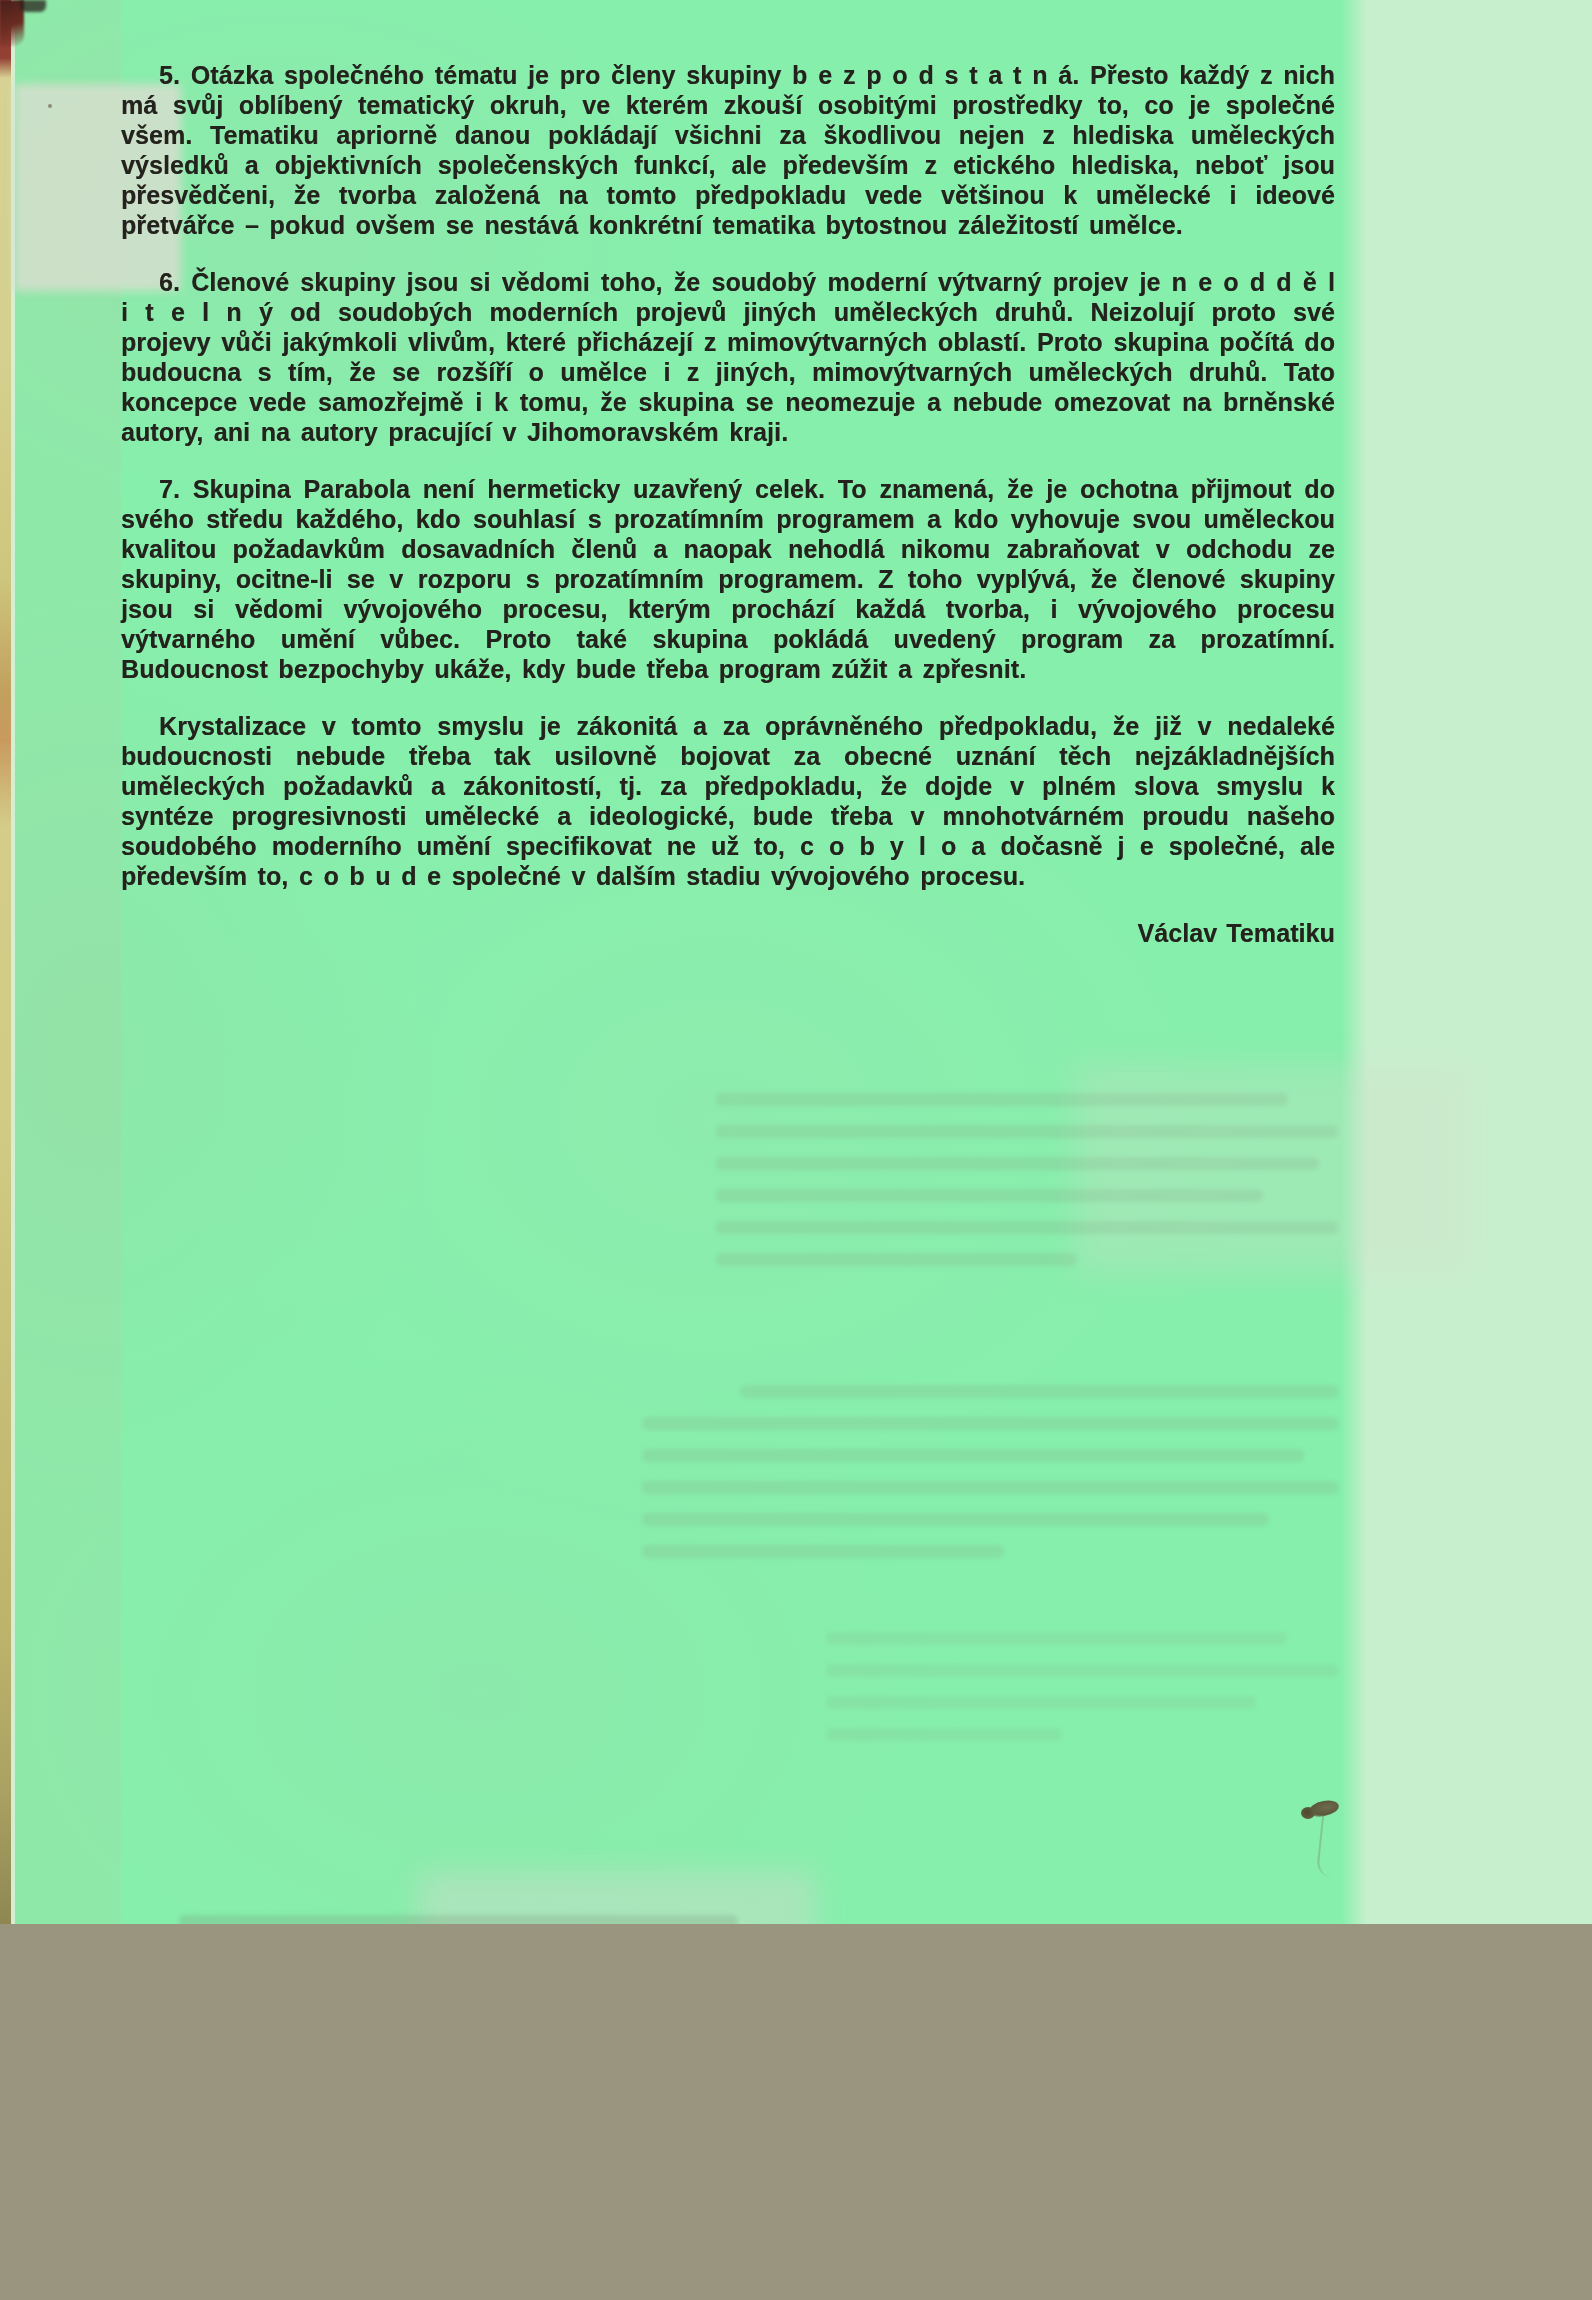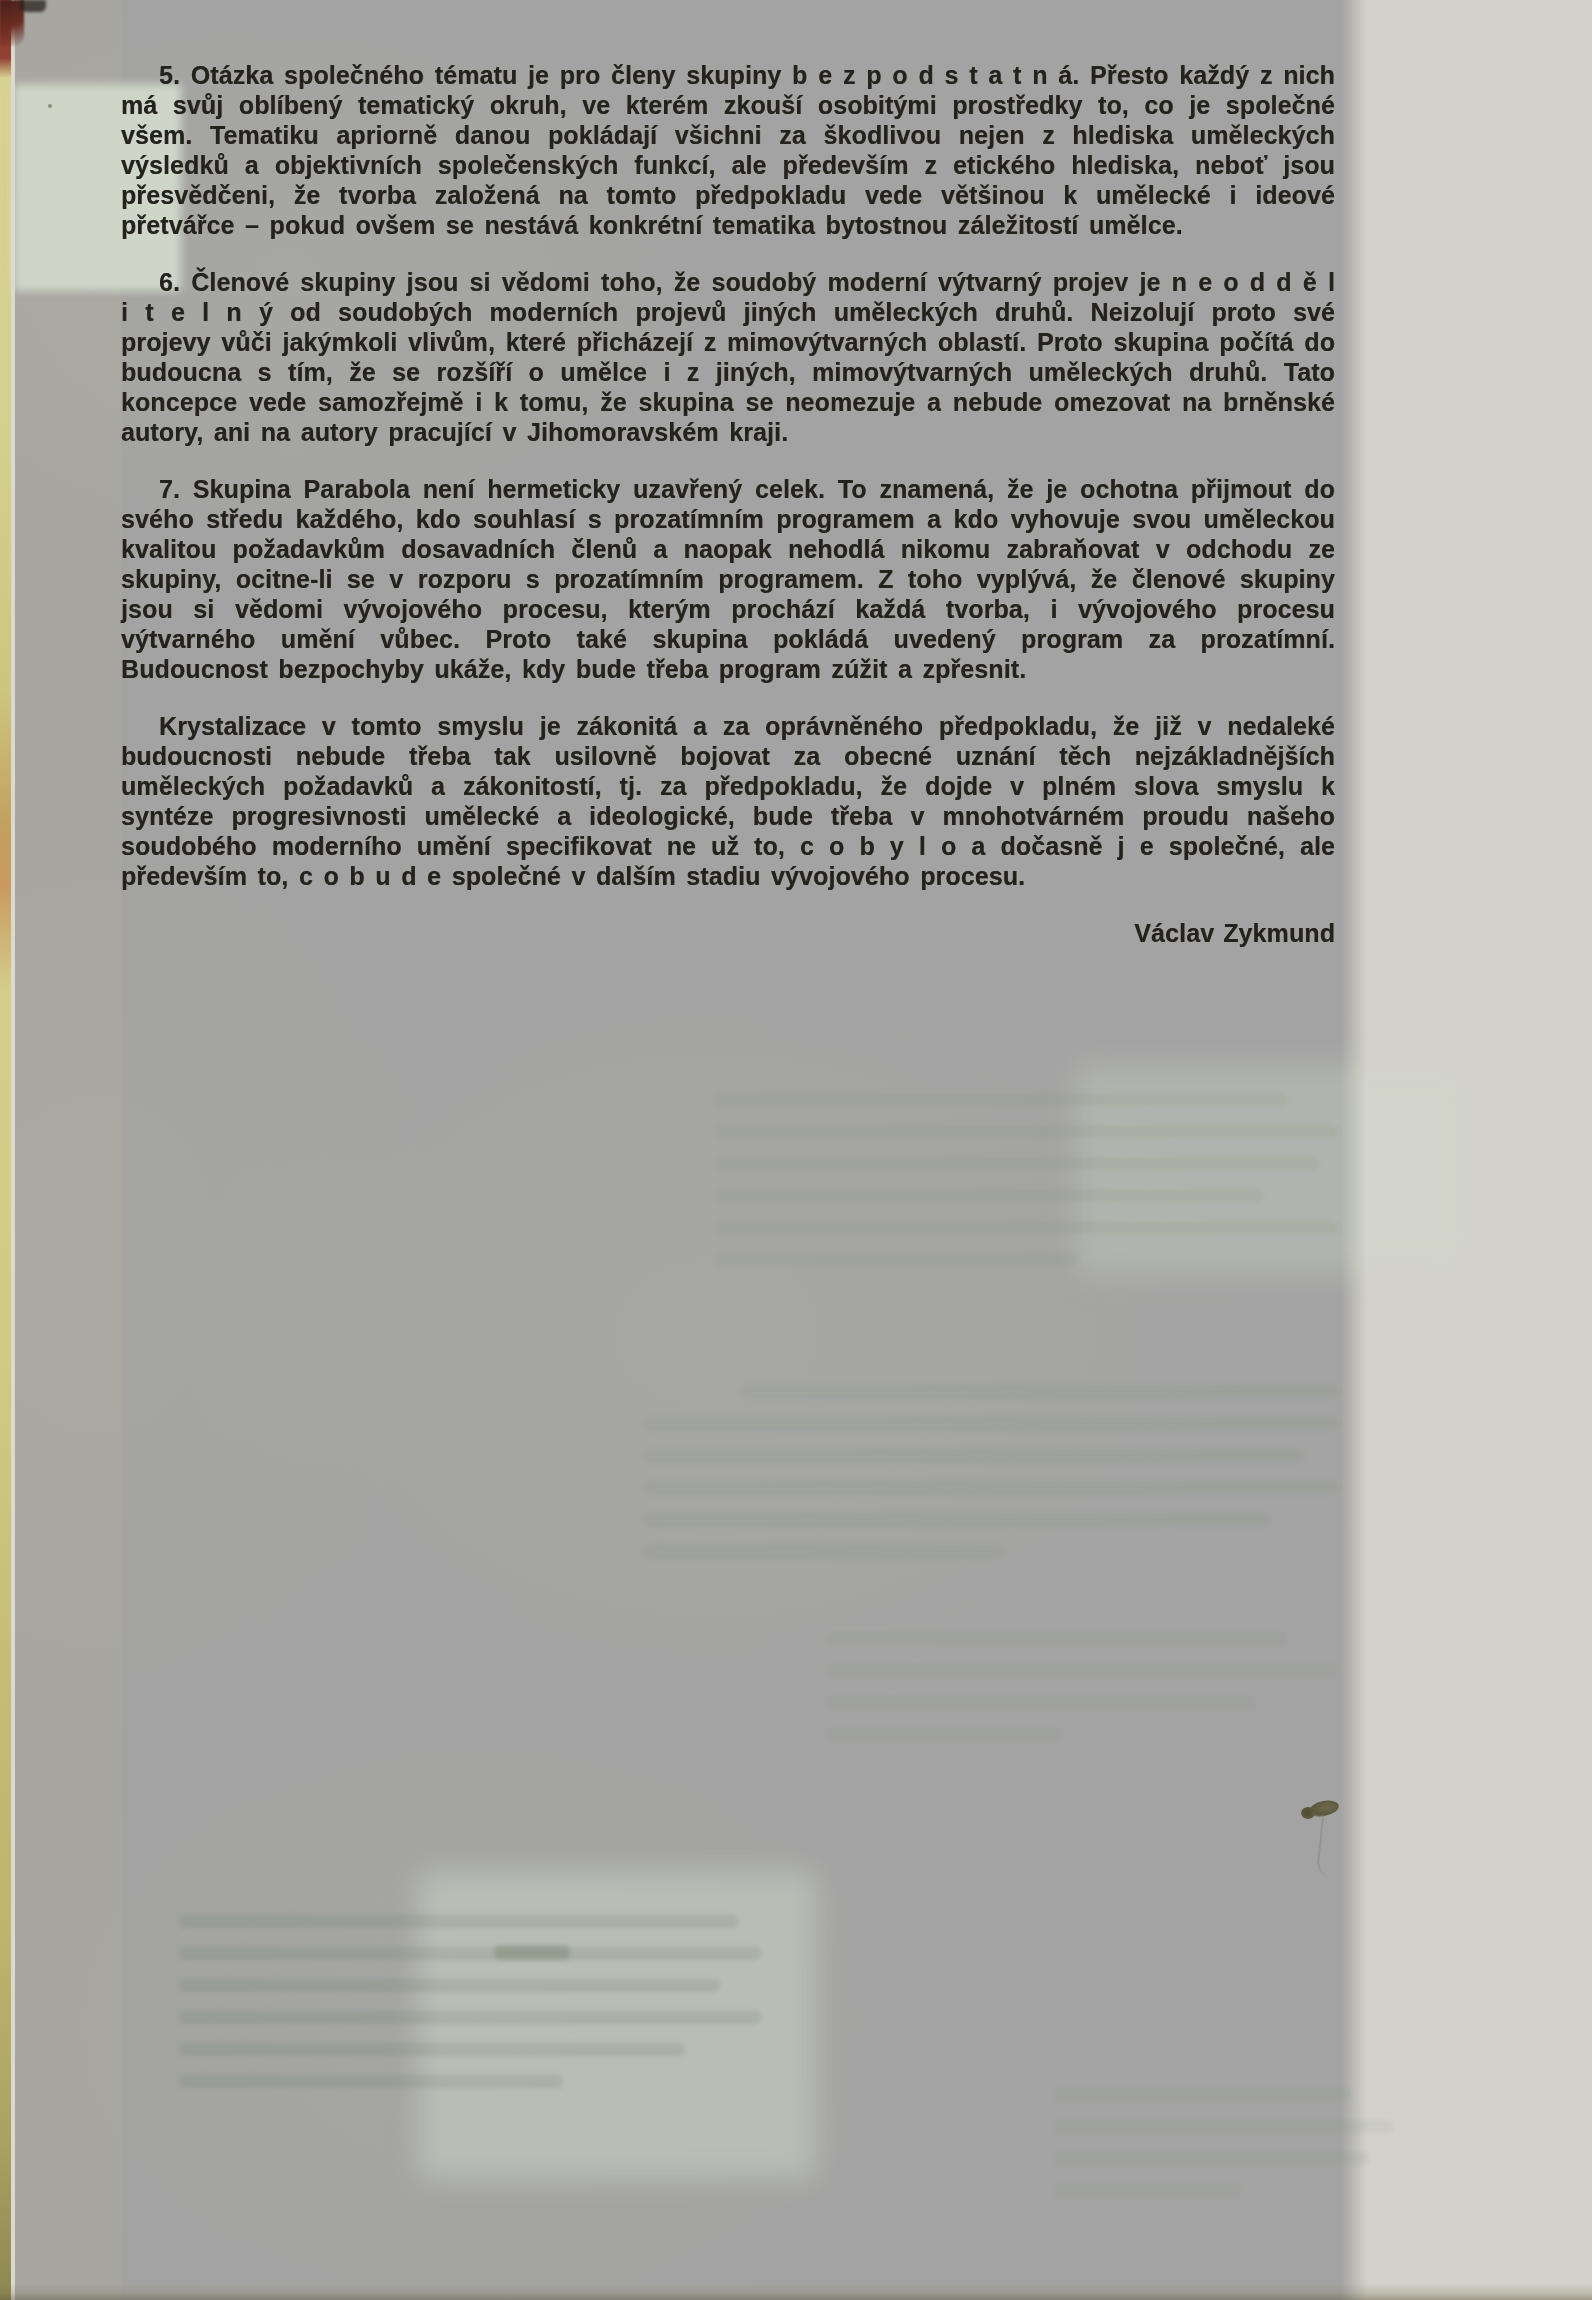--- a/index.html
+++ b/index.html
@@ -1,19 +1,19 @@
 <!DOCTYPE html>
 <html><head>
 <meta charset="utf-8">
 <style>
   html,body{margin:0;padding:0;background:#9a957f;}
   .page{
     position:relative;
-    width:1592px;height:2300px;
-    background:#a3a3a3;
+    width:1592px;height:1924px;
+    background:#86efac;
     overflow:hidden;
     font-family:"Liberation Sans",sans-serif;
   }
   
   .mottle{
     position:absolute;inset:0;pointer-events:none;
     background:
       radial-gradient(617px 418px at 18% 12%, rgba(190,192,168,0.14), rgba(190,192,168,0) 70%),
       radial-gradient(796px 597px at 45% 58%, rgba(205,208,184,0.10), rgba(205,208,184,0) 70%),
       radial-gradient(697px 498px at 30% 88%, rgba(188,190,162,0.10), rgba(188,190,162,0) 70%),
@@ -135,21 +135,21 @@
   <div class="stain-green"></div>
   <div class="speck"></div>
   <div class="tint-mid"></div>
   <div class="tint-bottom"></div>
 
   <div class="text-block">
     <p class="para">5. Otázka společného tématu je pro členy skupiny b e z p o d s t a t n á. Přesto každý z nich má svůj oblíbený tematický okruh, ve kterém zkouší osobitými prostředky to, co je společné všem. Tematiku apriorně danou pokládají všichni za škodlivou nejen z hlediska uměleckých výsledků a objektivních společenských funkcí, ale především z etického hlediska, neboť jsou přesvědčeni, že tvorba založená na tomto předpokladu vede většinou k umělecké i ideové přetvářce – pokud ovšem se nestává konkrétní tematika bytostnou záležitostí umělce.</p>
     <p class="para">6. Členové skupiny jsou si vědomi toho, že soudobý moderní výtvarný projev je n e o d d ě l i t e l n ý od soudobých moderních projevů jiných uměleckých druhů. Neizolují proto své projevy vůči jakýmkoli vlivům, které přicházejí z mimovýtvarných oblastí. Proto skupina počítá do budoucna s tím, že se rozšíří o umělce i z jiných, mimovýtvarných uměleckých druhů. Tato koncepce vede samozřejmě i k tomu, že skupina se neomezuje a nebude omezovat na brněnské autory, ani na autory pracující v Jihomoravském kraji.</p>
     <p class="para">7. Skupina Parabola není hermeticky uzavřený celek. To znamená, že je ochotna přijmout do svého středu každého, kdo souhlasí s prozatímním programem a kdo vyhovuje svou uměleckou kvalitou požadavkům dosavadních členů a naopak nehodlá nikomu zabraňovat v odchodu ze skupiny, ocitne-li se v rozporu s prozatímním programem. Z toho vyplývá, že členové skupiny jsou si vědomi vývojového procesu, kterým prochází každá tvorba, i vývojového procesu výtvarného umění vůbec. Proto také skupina pokládá uvedený program za prozatímní. Budoucnost bezpochyby ukáže, kdy bude třeba program zúžit a zpřesnit.</p>
     <p class="para">Krystalizace v tomto smyslu je zákonitá a za oprávněného předpokladu, že již v nedaleké budoucnosti nebude třeba tak usilovně bojovat za obecné uznání těch nejzákladnějších uměleckých požadavků a zákonitostí, tj. za předpokladu, že dojde v plném slova smyslu k syntéze progresivnosti umělecké a ideologické, bude třeba v mnohotvárném proudu našeho soudobého moderního umění specifikovat ne už to, c o  b y l o  a dočasně  j e  společné, ale především to, c o  b u d e  společné v dalším stadiu vývojového procesu.</p>
-    <p class="signature">Václav Zykmund</p>
+    <p class="signature">Václav Tematiku</p>
   </div>
 
   <div class="ghost" style="left:716px;top:1093px;width:622px;">
     <div class="gl" style="width:92%;"></div>
     <div class="gl" style="width:100%;"></div>
     <div class="gl" style="width:97%;"></div>
     <div class="gl" style="width:88%;"></div>
     <div class="gl" style="width:100%;"></div>
     <div class="gl" style="width:58%;"></div>
   </div>

